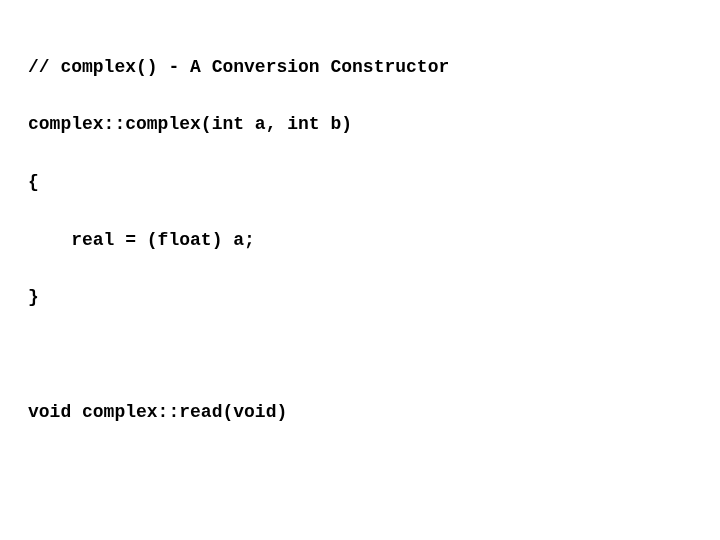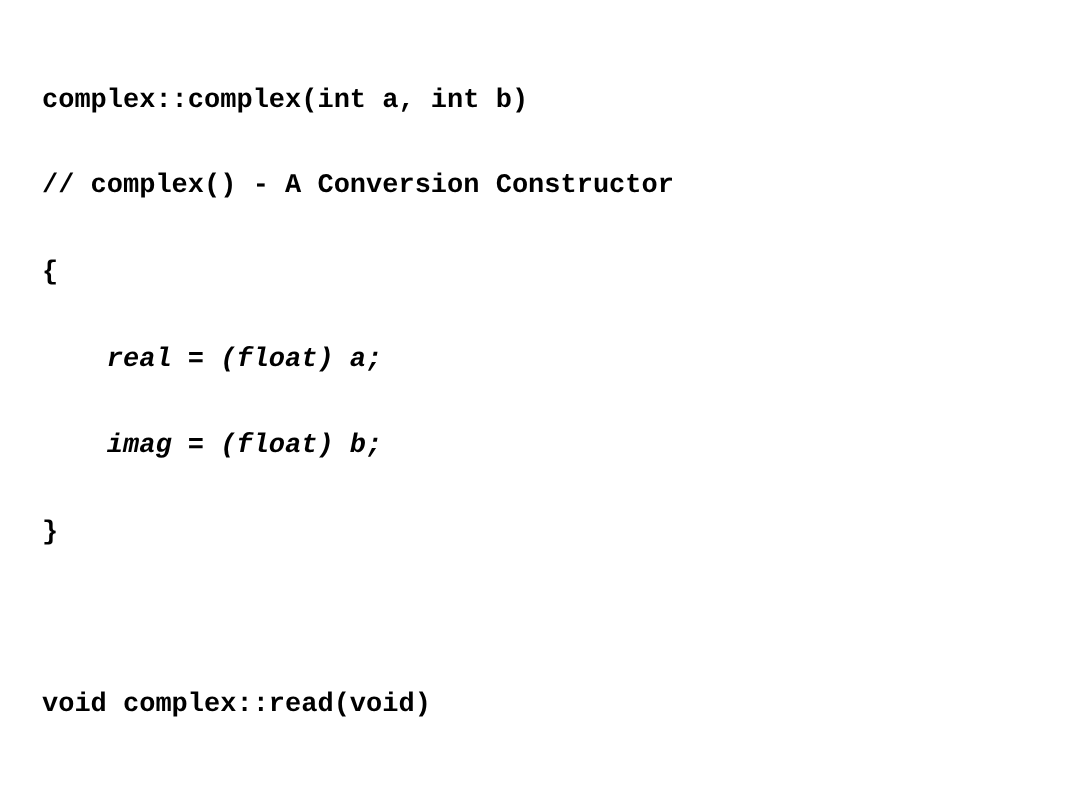--- a/index.html
+++ b/index.html
@@ -18,32 +18,30 @@
     .code-block {
       padding: 24px 28px;
       white-space: pre;
     }
     .line {
       display: block;
       min-height: 1.6em;
     }
     .indent {
       padding-left: 4ch;
-      font-style: italic;
     }
   </style>
 </head>
 <body>
 
 <div class="code-block">
+<span class="line">// complex() - A Conversion Constructor</span>
 <span class="line">complex::complex(int a, int b)</span>
-<span class="line">// complex() - A Conversion Constructor</span>
 <span class="line">{</span>
 <span class="line indent">real = (float) a;</span>
-<span class="line indent">imag = (float) b;</span>
 <span class="line">}</span>
 <span class="line"></span>
 <span class="line">void complex::read(void)</span>
 
 
 
 
 
 
 </div>

